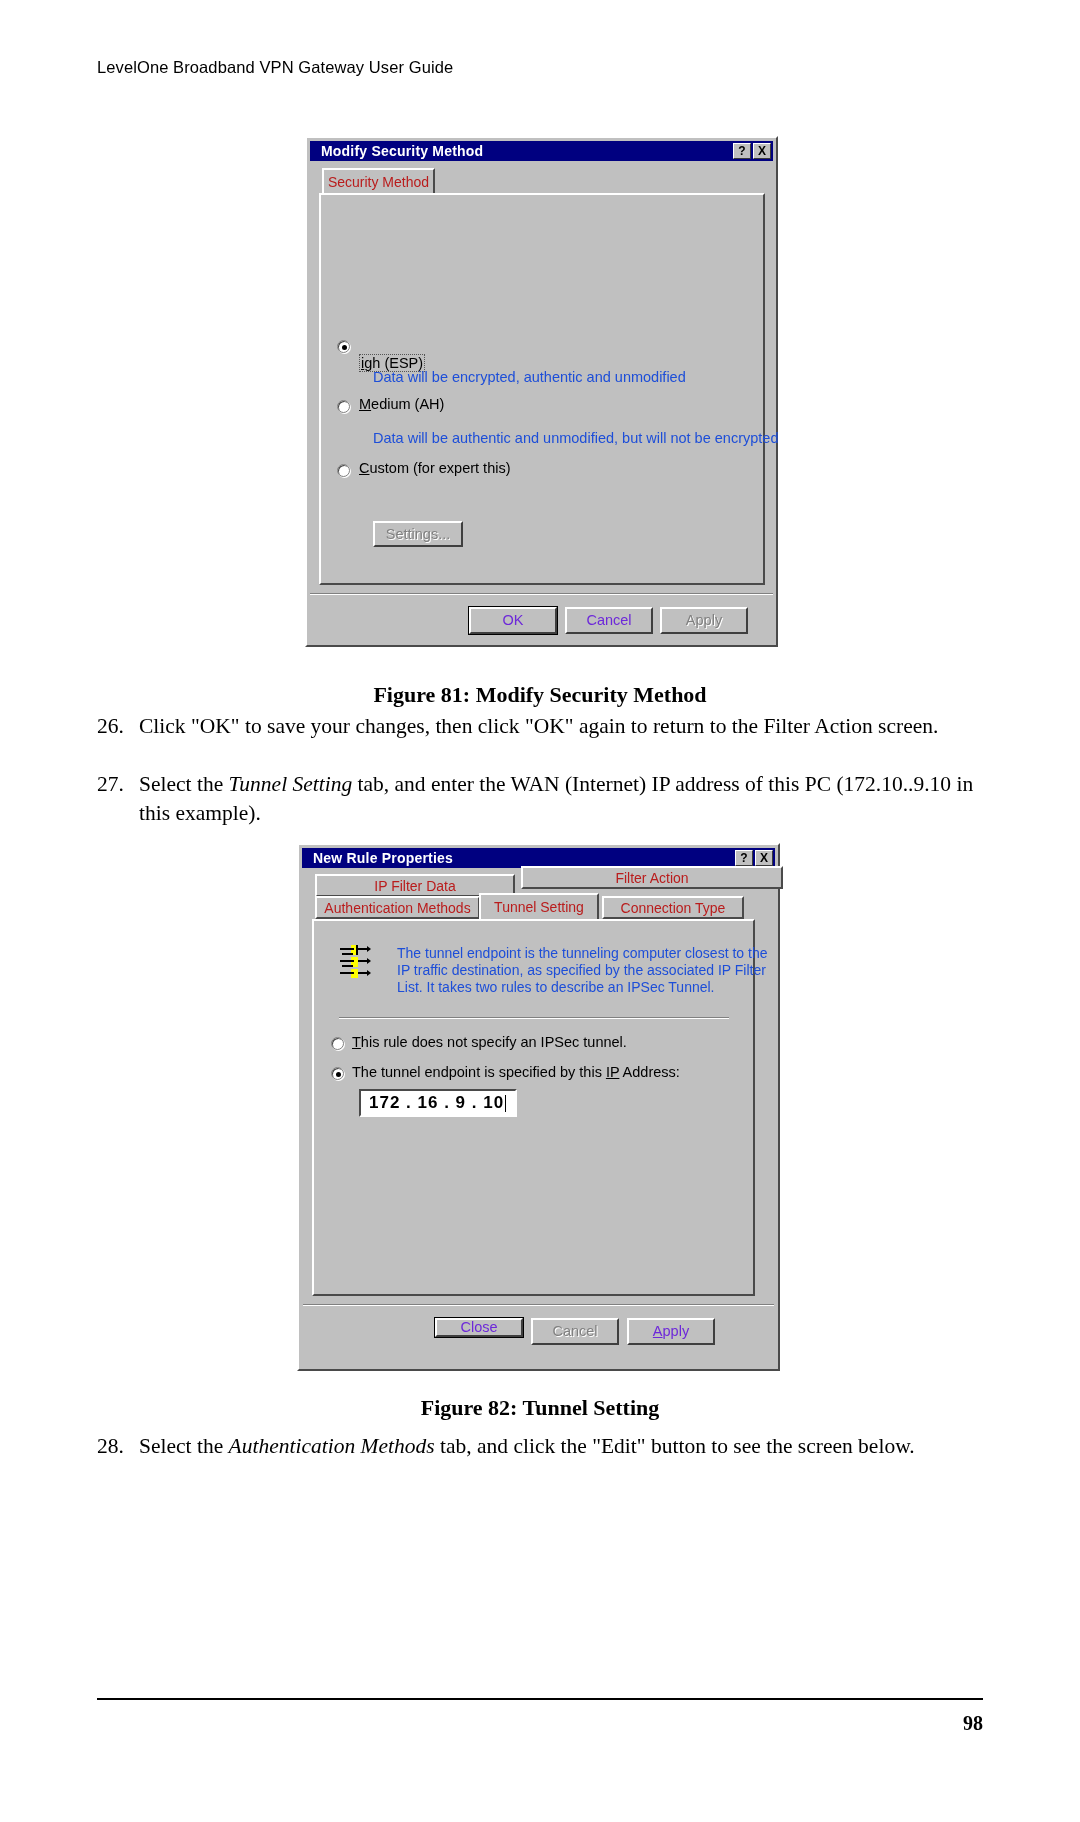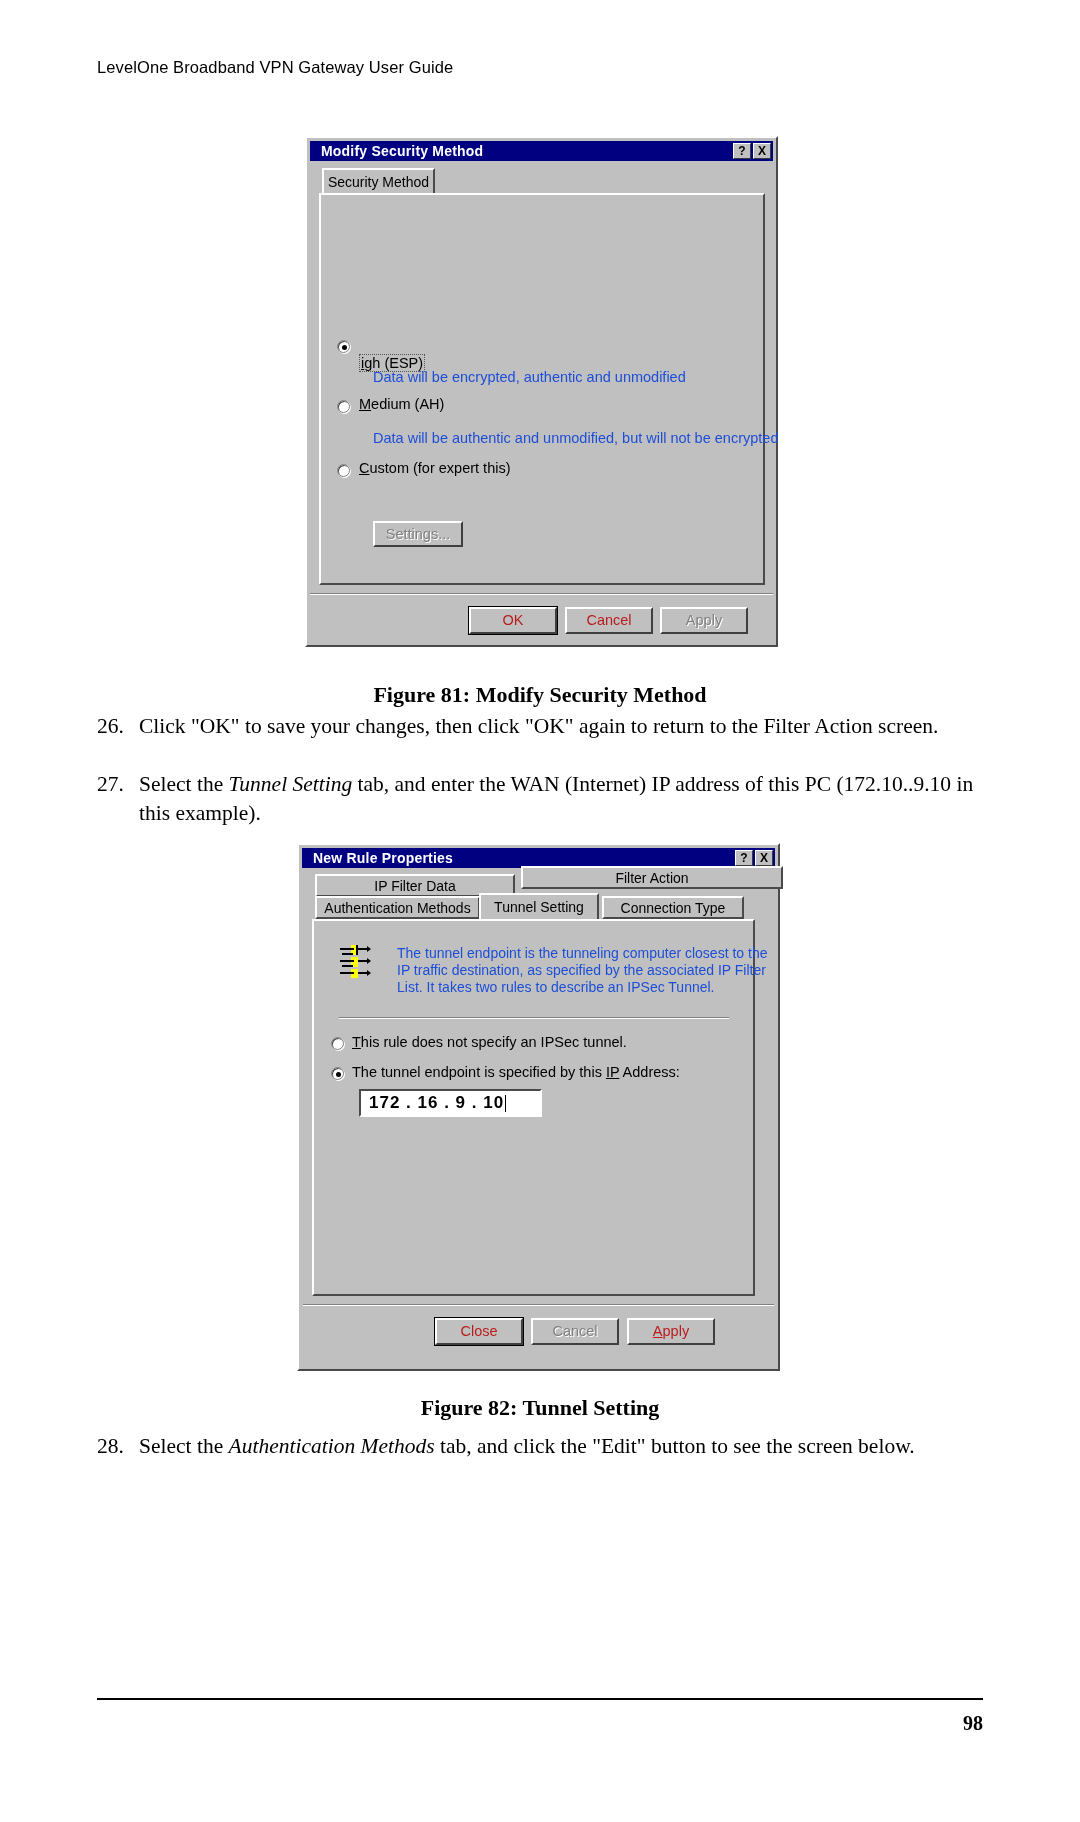--- a/index.html
+++ b/index.html
@@ -123,21 +123,21 @@
   
   .tab {
     position:absolute;
     box-sizing:border-box;
     background:#c0c0c0;
     border-top:2px solid #ffffff;
     border-left:2px solid #ffffff;
     border-right:2px solid #4a4a4a;
     font-family:"Liberation Sans", sans-serif;
     font-size:14px;
-    color:#000000;
+    color:#b91c1c;
     text-align:center;
     white-space:nowrap;
   }
   .tab.inactive { border-bottom:2px solid #4a4a4a; }
 
   
   .panel {
     position:absolute;
     box-sizing:border-box;
     background:#c0c0c0;
@@ -151,21 +151,21 @@
   .btn {
     position:absolute;
     box-sizing:border-box;
     background:#c0c0c0;
     border-top:2px solid #ffffff;
     border-left:2px solid #ffffff;
     border-right:2px solid #3f3f3f;
     border-bottom:2px solid #3f3f3f;
     font-family:"Liberation Sans", sans-serif;
     font-size:14.5px;
-    color:#b91c1c;
+    color:#6d28d9;
     text-align:center;
     line-height:1;
     display:flex; align-items:center; justify-content:center;
   }
   .btn.default { outline:1px solid #000; outline-offset:0px; }
   .btn.disabled { color:#808080; text-shadow:1px 1px 0 #ffffff; }
 
   
   .radio {
     position:absolute;
@@ -368,28 +368,28 @@
       <span class="u">T</span><span>his rule does not specify an IPSec tunnel.</span>
     </div>
 
     <div class="radio" style="left:32px; top:222px;">
       <span class="dot"></span>
     </div>
     <div class="lbl" style="left:53px; top:219px;">
       <span>The tunnel endpoint is specified by this </span><span class="u">IP</span><span> Address:</span>
     </div>
 
-    <div class="ipbox" style="left:60px; top:244px; width:183px; height:28px;">
+    <div class="ipbox" style="left:60px; top:244px; width:158px; height:28px;">
       <span>172 . 16 .  9  . 10</span>
         <span class="caret"></span>
     </div>
 
     <div class="hrule" style="left:4px; top:459px; width:471px;"></div>
 
-    <div class="btn default" style="left:136px; top:473px; width:88px; height:27px;">
+    <div class="btn default" style="left:136px; top:473px; width:88px; height:19px;">
       <span>Close</span>
     </div>
     <div class="btn disabled" style="left:232px; top:473px; width:88px; height:27px;">
       <span>Cancel</span>
     </div>
     <div class="btn" style="left:328px; top:473px; width:88px; height:27px;">
       <span class="u">A</span>
         <span>pply</span>
     </div>
   </div>

